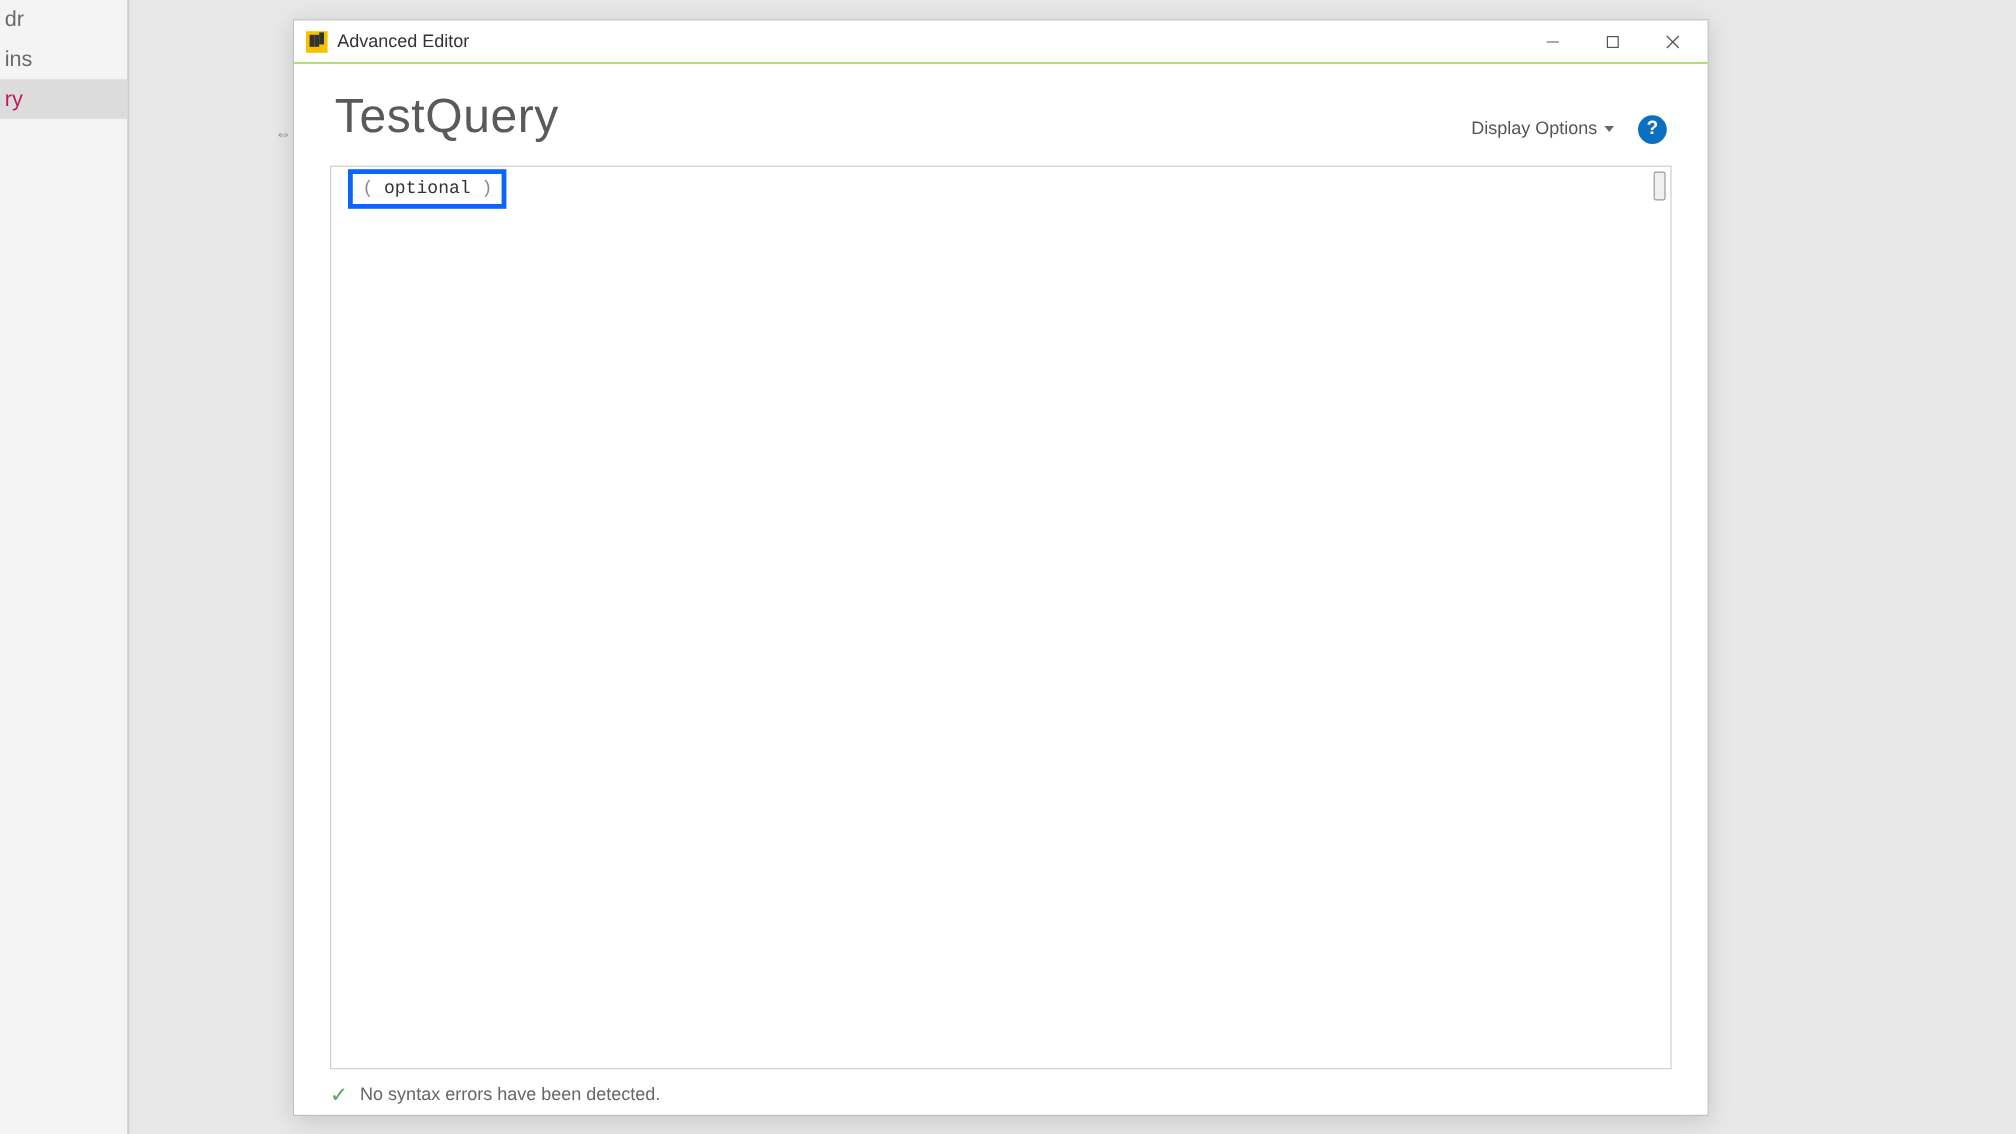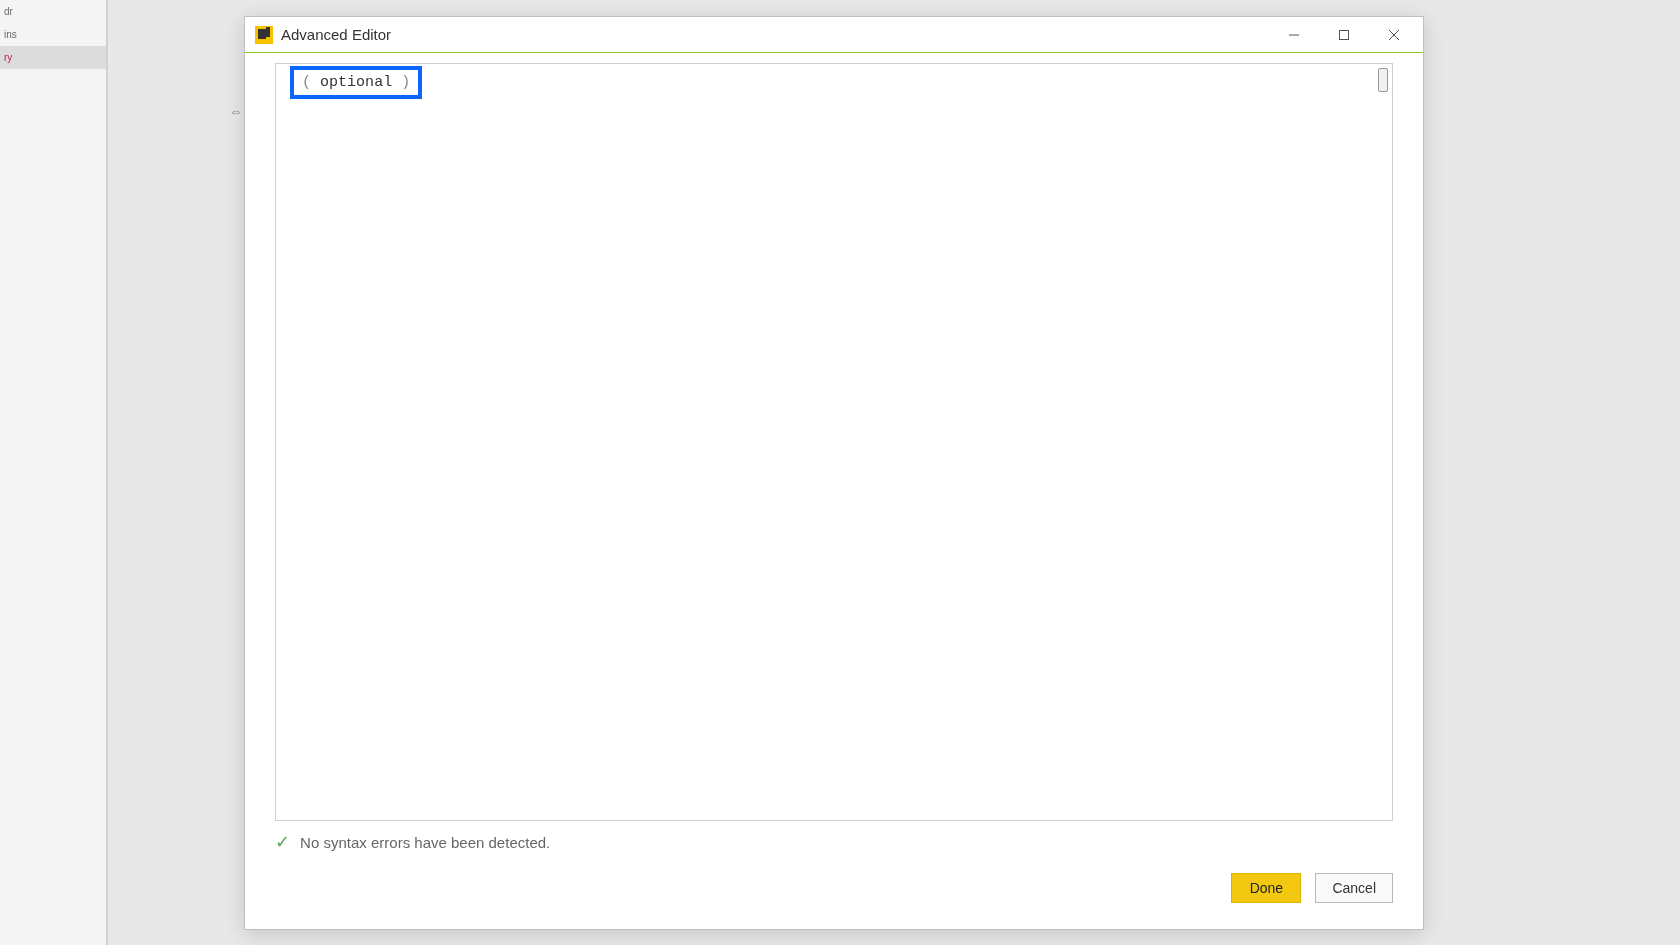--- a/index.html
+++ b/index.html
@@ -6,21 +6,21 @@
   html, body { width: 1680px; height: 945px; overflow: hidden; font-family: "Segoe UI", Arial, sans-serif; background: #e8e8e8; }
   .canvas { position: relative; width: 1680px; height: 945px; }
 
   
   .bg-panel {
     position: absolute;
     left: 0; top: 0; width: 108px; height: 945px;
     background: #f4f4f4;
     border-right: 2px solid #d0d0d0;
   }
-  .bg-item { font-size: 10px; color: #6a6a6a; padding: 6px 4px; white-space: nowrap; overflow: hidden; }
+  .bg-item { font-size: 18px; color: #6a6a6a; padding: 6px 4px; white-space: nowrap; overflow: hidden; }
   .bg-item.sel { background: #dcdcdc; color: #be185d; }
 
   
   .dialog {
     position: absolute;
     left: 244px; top: 16px;
     width: 1180px; height: 914px;
     background: #ffffff;
     border: 1px solid #bfbfbf;
     box-shadow: 0 4px 20px rgba(0,0,0,0.15);
@@ -131,29 +131,34 @@
           </svg>
       </button>
       <button class="win-btn close">
         <svg viewBox="0 0 12 12">
             <line x1="1" y1="1" x2="11" y2="11"></line>
             <line x1="11" y1="1" x2="1" y2="11"></line>
           </svg>
       </button>
     </div>
 
+    <div class="header">
+      <div class="query-title">TestQuery</div>
+      <div class="header-spacer"></div>
+      <div class="display-opts">
+        <span>Display Options</span>
+        <span class="caret"></span>
+      </div>
+      <div class="help">?</div>
+    </div>
 
     <div class="editor">
       <div class="code-line"><span class="paren">(</span><span> </span><span>o</span><span>p</span><span>t</span><span>i</span><span>o</span><span>n</span><span>a</span><span>l</span><span> </span><span class="paren">)</span></div>
       <div class="scroll-mark"></div>
     </div>
 
     <div class="statusbar">
       <span class="check">✓</span>
       <span>No syntax errors have been detected.</span>
     </div>
 
-    <div class="footer">
-      <button class="btn primary">Done</button>
-      <button class="btn">Cancel</button>
-    </div>
   </div>
 </div>
 
 </body></html>

